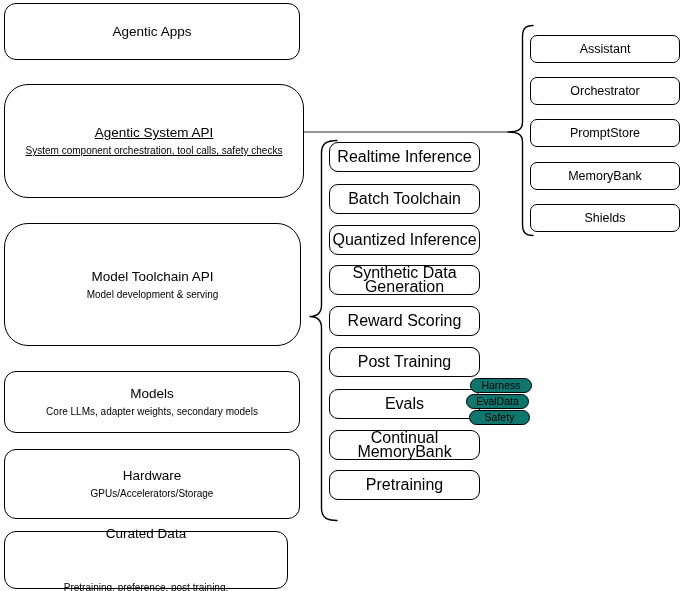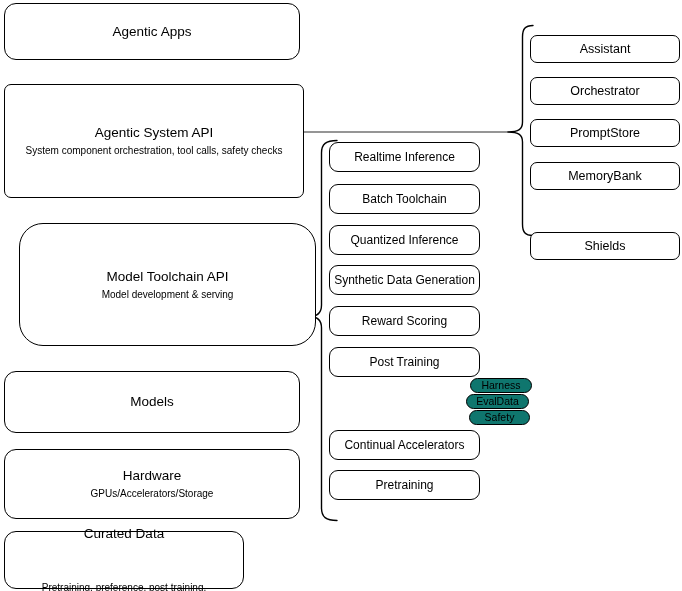--- a/index.html
+++ b/index.html
@@ -25,51 +25,51 @@
     background: #fff;
     display: flex;
     flex-direction: column;
     align-items: center;
     justify-content: center;
     text-align: center;
     z-index: 2;
   }
   .node .title { font-size: 13.5px; line-height: 16px; }
   .node .subtitle { font-size: 10px; line-height: 13px; margin-top: 3px; }
-  .mid-node { font-size: 12px; line-height: 14px; border-radius: 9px; }
+  .mid-node { font-size: 16px; line-height: 14px; border-radius: 9px; }
   .right-node { font-size: 12.5px; line-height: 15px; border-radius: 7px; }
   .tag {
     position: absolute;
     box-sizing: border-box;
     border: 1.2px solid #000;
     background: #0f766e;
     border-radius: 999px;
     display: flex;
     align-items: center;
     justify-content: center;
     font-size: 10.5px;
     line-height: 11px;
     z-index: 5;
   }
   
   .lb1 { left: 4px; top: 3px;   width: 296px; height: 57px;  border-radius: 12px; }
-  .lb2 { left: 4px; top: 84px;  width: 300px; height: 114px; border-radius: 7px; }
-  .lb3 { left: 19px; top: 223px; width: 297px; height: 123px; border-radius: 24px; }
+  .lb2 { left: 4px; top: 84px;  width: 300px; height: 114px; border-radius: 24px; text-decoration: underline; }
+  .lb3 { left: 4px; top: 223px; width: 297px; height: 123px; border-radius: 24px; }
   .lb4 { left: 4px; top: 371px; width: 296px; height: 62px;  border-radius: 12px; }
   .lb5 { left: 4px; top: 449px; width: 296px; height: 70px;  border-radius: 12px; }
-  .lb6 { left: 4px; top: 531px; width: 240px; height: 58px;  border-radius: 12px; gap: 36px; }
+  .lb6 { left: 4px; top: 531px; width: 284px; height: 58px;  border-radius: 12px; gap: 36px; }
   
   .mb { left: 329px; width: 151px; height: 30px; }
   .mb1 { top: 142px; } .mb2 { top: 184px; } .mb3 { top: 225px; }
   .mb4 { top: 265px; } .mb5 { top: 306px; } .mb6 { top: 347px; }
   .mb7 { top: 389px; } .mb8 { top: 430px; } .mb9 { top: 470px; }
   
   .rb { left: 530px; width: 150px; height: 28px; }
   .rb1 { top: 35px; } .rb2 { top: 77px; } .rb3 { top: 119px; }
-  .rb4 { top: 162px; } .rb5 { top: 204px; margin-top: 28px; }
+  .rb4 { top: 162px; } .rb5 { top: 204px; }
   
   .tag1 { left: 470px; top: 378px; width: 62px; height: 15px; }
   .tag2 { left: 466px; top: 394px; width: 63px; height: 15px; }
   .tag3 { left: 469px; top: 410px; width: 61px; height: 15px; }
 </style>
 </head>
 <body>
 
 <div class="canvas">
 
@@ -100,20 +100,21 @@
   <div class="node lb2">
     <div class="title">Agentic System API</div>
     <div class="subtitle">System component orchestration, tool calls, safety checks</div>
   </div>
   <div class="node lb3">
     <div class="title">Model Toolchain API</div>
     <div class="subtitle">Model development &amp; serving</div>
   </div>
   <div class="node lb4">
     <div class="title">Models</div>
+    <div class="subtitle">Core LLMs, adapter weights, secondary models</div>
   </div>
   <div class="node lb5">
     <div class="title">Hardware</div>
     <div class="subtitle">GPUs/Accelerators/Storage</div>
   </div>
   <div class="node lb6">
     <div class="title">Curated Data</div>
     <div class="subtitle">Pretraining, preference, post training.</div>
   </div>
 
@@ -128,22 +129,25 @@
   </div>
   <div class="node mid-node mb mb4">
     <span>Synthetic Data Generation</span>
   </div>
   <div class="node mid-node mb mb5">
     <span>Reward Scoring</span>
   </div>
   <div class="node mid-node mb mb6">
     <span>Post Training</span>
   </div>
+  <div class="node mid-node mb mb7">
+    <span>Evals</span>
+  </div>
   <div class="node mid-node mb mb8">
-    <span>Continual Accelerators</span>
+    <span>Continual MemoryBank</span>
   </div>
   <div class="node mid-node mb mb9">
     <span>Pretraining</span>
   </div>
 
   <div class="tag tag1">
     <span>Harness</span>
   </div>
   <div class="tag tag2">
     <span>EvalData</span>

